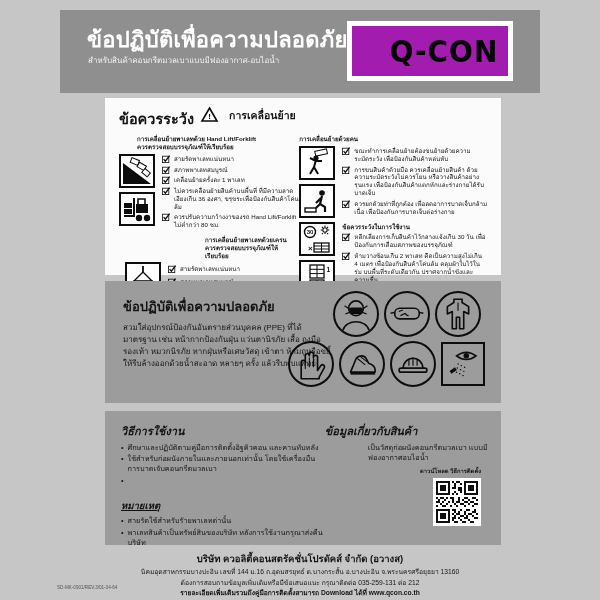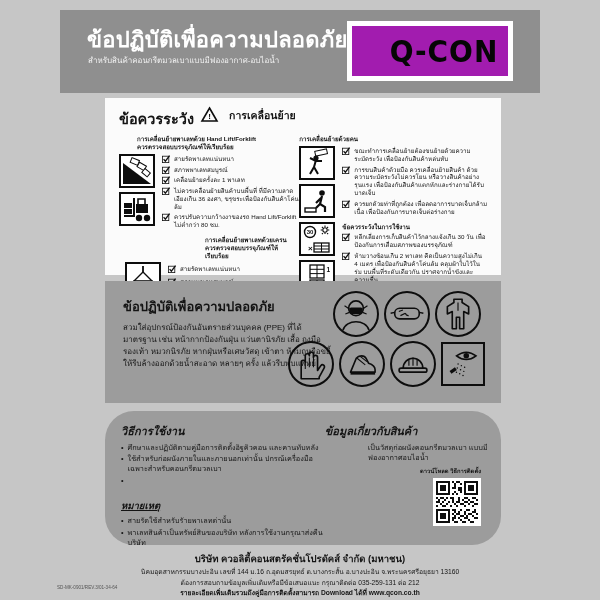--- a/index.html
+++ b/index.html
@@ -12,21 +12,21 @@
   .header-sub{position:absolute;left:28px;top:44px;color:#f4f4f4;font-size:8px;}
   .logo-box{position:absolute;right:27px;top:11px;width:128px;height:50px;background:#a21caf;
             border:5px solid #fff;display:flex;align-items:center;justify-content:center;padding-left:28px;}
   .logo-text{font-size:28px;font-weight:900;letter-spacing:1px;color:#060606;
              font-family:"DejaVu Sans",sans-serif;transform:scaleY(1.08);}
 
   
   .panel{position:absolute;left:105px;width:396px;box-sizing:border-box;}
   .panel-white{top:98px;height:177px;background:#fbfbfb;padding:9px 14px;}
   .panel-ppe{top:281px;height:122px;background:#9c9c9c;padding:13px 18px;}
-  .panel-bottom{top:411px;height:134px;background:#9c9c9c;padding:11px 16px;border-radius:29px;}
+  .panel-bottom{top:411px;height:134px;background:#9c9c9c;padding:11px 16px;}
 
   
   .warn-titlerow{display:flex;align-items:flex-start;gap:7px;}
   .warn-title{font-size:14.5px;font-weight:800;}
   .warn-sub{font-size:10.5px;font-weight:700;margin-left:4px;}
   .warn-cols{display:flex;margin-top:5px;}
   .col-l{width:49%;}
   .col-r{width:51%;}
   .grp-head{font-size:6.2px;font-weight:700;line-height:1.3;white-space:pre-line;}
   .row{display:flex;gap:7px;margin-top:3px;}
@@ -406,21 +406,21 @@
   <div class="panel panel-bottom">
     <div class="bot-cols">
       <div class="bot-l">
         <div class="sec-title">วิธีการใช้งาน</div>
         <div class="bullet">
             <span class="dot">•</span>
             <span>ศึกษาและปฏิบัติตามคู่มือการติดตั้งอิฐคิวคอน และคานทับหลัง</span>
           </div>
         <div class="bullet">
             <span class="dot">•</span>
-            <span>ใช้สำหรับก่อผนังภายในและภายนอกเท่านั้น ปกรณ้เครื่องมือเฉพาะสำหรับคอนกรีตมวลเบา</span>
+            <span>ใช้สำหรับก่อผนังภายในและภายนอกเท่านั้น โดยใช้เครื่องมืนการบาดเจับคอนกรีตมวลเบา</span>
           </div>
         <div class="bullet">
             <span class="dot">•</span>
           </div>
         <div class="sec-title u">หมายเหตุ</div>
         <div class="bullet">
             <span class="dot">•</span>
             <span>สายรัดใช้สำหรับรัายพาเลทด่านั้น</span>
           </div>
         <div class="bullet">
@@ -513,19 +513,19 @@
                   <rect x="13" y="20" width="2" height="1"></rect>
                   <rect x="17" y="20" width="2" height="1"></rect>
               </g>
             </svg>
           </div>
         </div>
       </div>
     </div>
   </div>
 
-  <div class="f-line f1">บริษัท ควอลิตี้คอนสตรัคชั่นโปรดัคส์ จำกัด (มหาชน)</div>
+  <div class="f-line f1">บริษัท ควอลิตี้คอนสตรัคชั่นโปรดัคส์ จำกัด (อวางส)</div>
   <div class="f-line f2">นิคมอุตสาหกรรมบางปะอิน เลขที่ 144 ม.16 ถ.อุดมสรยุทธ์ ต.บางกระสั้น อ.บางปะอิน จ.พระนครศรีอยุธยา 13160</div>
   <div class="f-line f3">ต้องการสอบถามข้อมูลเพิ่มเติมหรือมีข้อเสนอแนะ กรุณาติดต่อ 035-259-131 ต่อ 212</div>
   <div class="f-line f4">รายละเอียดเพิ่มเติมรวมถึงคู่มือการติดตั้งสามารถ Download ได้ที่ www.qcon.co.th</div>
   <div class="doc-code">SD-MK-0901/REV.3/01-34-64</div>
 
 </div>
 
 </body></html>

